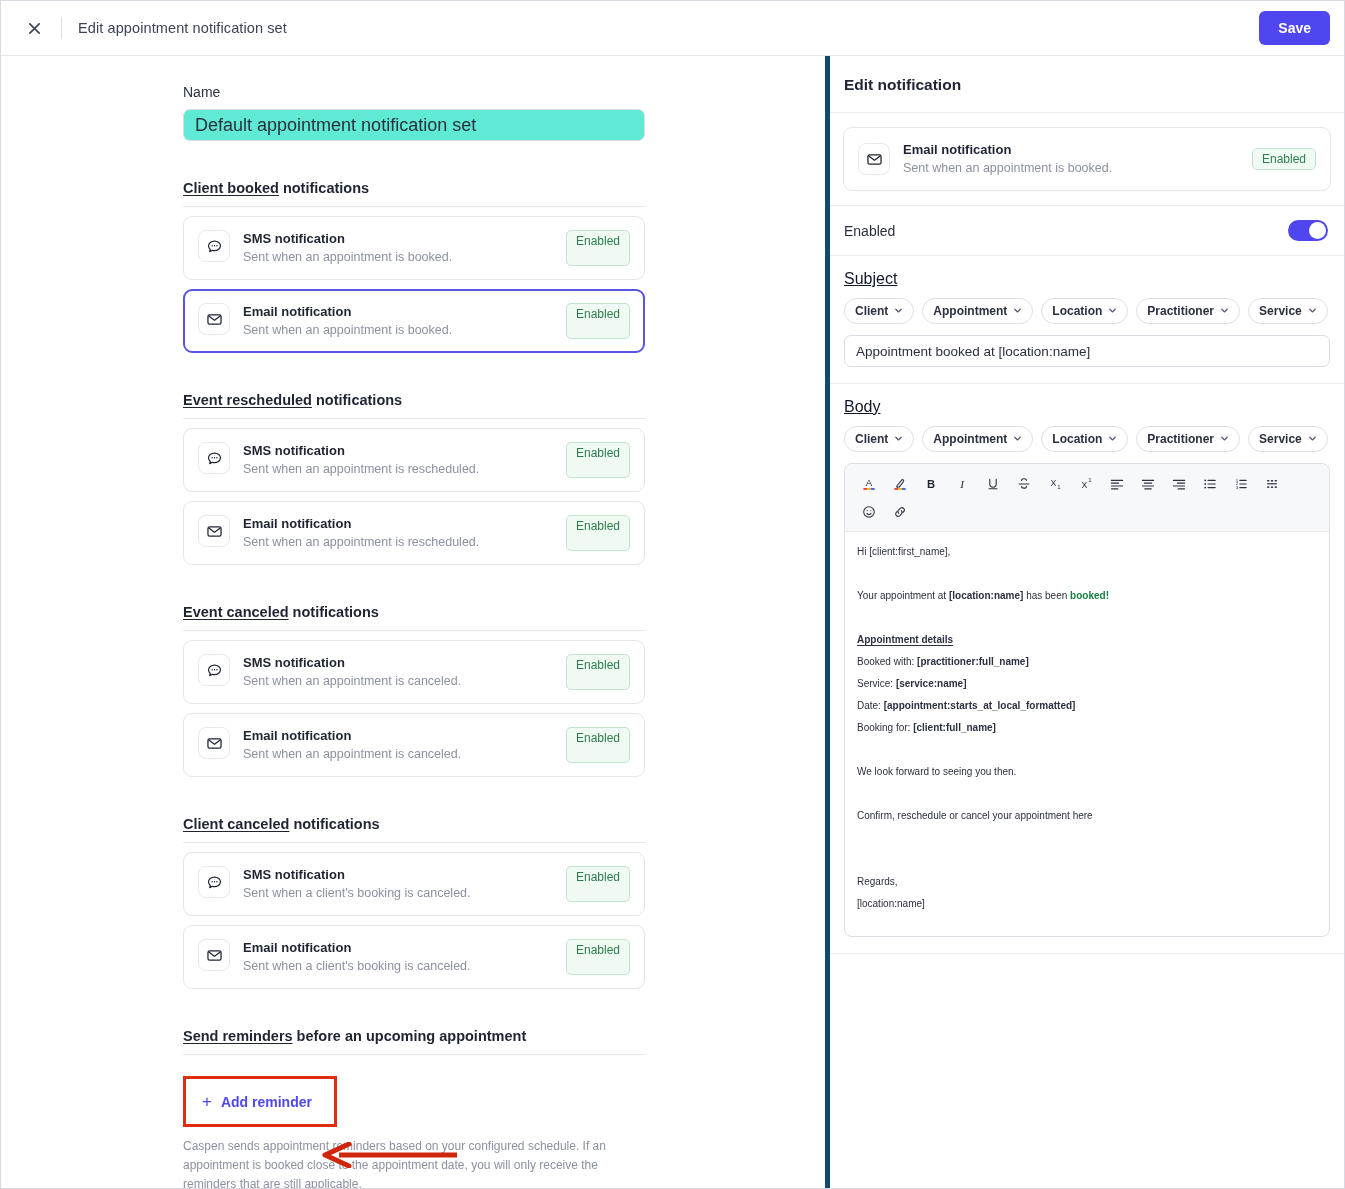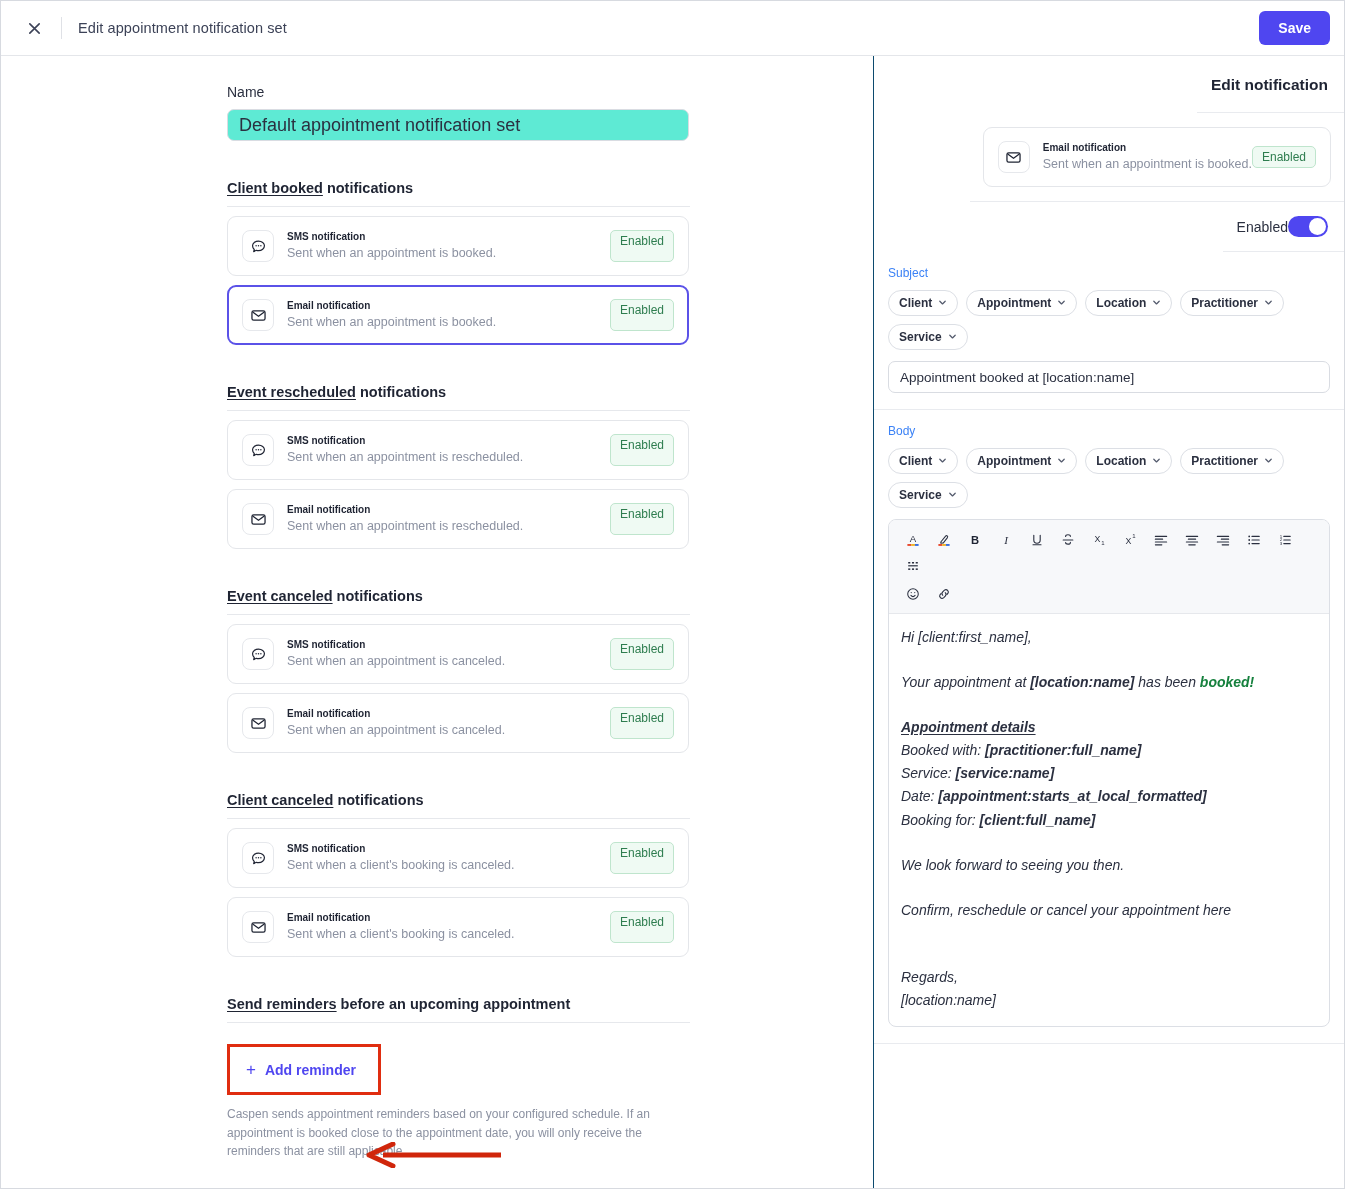--- a/index.html
+++ b/index.html
@@ -52,25 +52,24 @@
     cursor: pointer;
     font-family: "Liberation Sans", sans-serif;
   }
 
   
   .split { flex: 1; display: flex; min-height: 0; }
 
   .left-pane {
     width: 829px;
     flex: 0 0 829px;
-    border-right: 1px solid #0c4a6e;
+    border-right: 5px solid #0c4a6e;
     overflow: hidden;
     position: relative;
     background: #fff;
-    margin-left: 44px;
   }
   .left-inner {
     width: 463px;
     margin-left: 182px;
     padding-top: 28px;
   }
 
   .field-label {
     font-size: 14px;
     color: #2b3040;
@@ -119,21 +118,21 @@
   .card-icon {
     width: 32px; height: 32px;
     border: 1px solid #e6e8ec;
     border-radius: 8px;
     display: flex; align-items: center; justify-content: center;
     flex: 0 0 32px;
     color: #1f2433;
   }
   .card-text { margin-left: 13px; flex: 1; min-width: 0; }
   .card-title {
-    font-size: 10px; font-weight: bold; color: #1f2433; line-height: 1.35;
+    font-size: 13px; font-weight: bold; color: #1f2433; line-height: 1.35;
   }
   .card-sub {
     font-size: 12.5px; color: #8b91a1; line-height: 1.4; margin-top: 1px;
   }
   .badge {
     font-size: 12px;
     color: #2e7d4f;
     background: #effaf3;
     border: 1px solid #bfe5cd;
     border-radius: 5px;
@@ -178,21 +177,20 @@
   }
 
   
   .right-pane {
     flex: 1;
     display: flex;
     flex-direction: column;
     background: #fff;
     min-width: 0;
     position: relative;
-    align-items: flex-end;
   }
   .rp-header {
     padding: 20px 16px 18px 14px;
     border-bottom: 1px solid #e9ebef;
   }
   .rp-title { font-size: 15.5px; font-weight: bold; color: #1f2433; }
 
   .rp-section { padding: 14px 13px; border-bottom: 1px solid #e9ebef; }
   .rp-card {
     border: 1px solid #e4e6ea;
@@ -211,21 +209,21 @@
   .toggle {
     width: 40px; height: 21px; border-radius: 11px;
     background: #4f46f0; position: relative; cursor: pointer;
   }
   .toggle .knob {
     position: absolute; top: 2px; right: 2px;
     width: 17px; height: 17px; border-radius: 50%; background: #fff;
   }
 
   .rp-field { padding: 14px 14px 16px 14px; border-bottom: 1px solid #e9ebef; }
-  .rp-field-label { font-size: 12px; color: #3b82f6; margin-bottom: 10px; }
+  .rp-field-label { font-size: 16px; color: #0f172a; margin-bottom: 10px; text-decoration: underline; }
   .chips { display: flex; gap: 8px; margin-bottom: 11px; flex-wrap: wrap; }
   .chip {
     border: 1px solid #dcdfe5;
     border-radius: 14px;
     background: #fff;
     font-size: 12px;
     font-weight: bold;
     color: #2b3040;
     padding: 5px 10px;
     display: flex; align-items: center; gap: 6px;
@@ -261,25 +259,24 @@
   }
   .tb-btn {
     width: 31px; height: 26px;
     display: flex; align-items: center; justify-content: center;
     cursor: pointer;
     color: #2b3040;
     border-radius: 4px;
   }
   .editor-body {
     padding: 12px 12px 14px 12px;
-    font-size: 14px;
+    font-size: 10px;
     color: #2b3040;
     line-height: 1.65;
     min-height: 404px;
-    font-style: italic;
   }
   .editor-body p { margin: 0 0 0 0; min-height: 22px; }
   .eb { font-weight: bold; }
   .egreen { font-weight: bold; color: #15803d; }
   .eunder { font-weight: bold; text-decoration: underline; text-underline-offset: 2px; }
   .spacer-line { height: 22px; }
 
   .rp-tail { flex: 1; }
 </style>
 </head>

